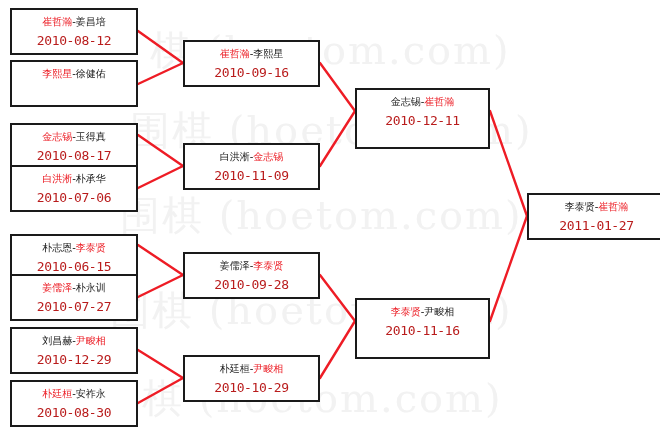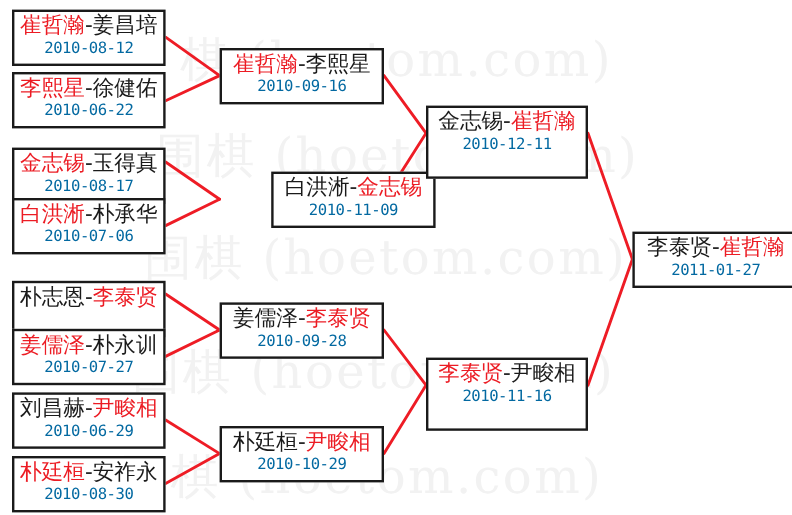--- a/index.html
+++ b/index.html
@@ -42,32 +42,32 @@
   }
   .match{
     position:absolute;
     box-sizing:border-box;
     background:#ffffff;
     border:2px solid #1a1a1a;
     text-align:center;
     padding-top:2px;
   }
   .players{
-    font-size:18px;
+    font-size:10px;
     line-height:20px;
     white-space:nowrap;
     font-family:"DejaVu Sans","Liberation Sans",sans-serif;
   }
   .p-win{color:#ec1c24;}
   .p-lose{color:#1a1a1a;}
   .sep{color:#1a1a1a;}
   .date{
     font-size:13px;
     line-height:18px;
-    color:#0369a1;
+    color:#b91c1c;
     font-family:"DejaVu Sans Mono","Liberation Mono",monospace;
     letter-spacing:-0.4px;
   }
   
   .c1{width:128px;height:47px;}
   .c2{width:137px;height:47px;}
   .c3{width:135px;height:61px;}
   .c4{width:139px;height:47px;}
 </style>
 </head>
@@ -115,72 +115,72 @@
       <div class="players">
         <span class="p-win">崔哲瀚</span><span class="sep">-</span><span class="p-lose">姜昌培</span>
       </div>
       <div class="date">2010-08-12</div>
     </div>
 
     <div class="match c1" style="left:10px;top:60px;">
       <div class="players">
         <span class="p-win">李熙星</span><span class="sep">-</span><span class="p-lose">徐健佑</span>
       </div>
-      <div class="date">2010-06-22</div>
     </div>
 
     <div class="match c1" style="left:10px;top:123px;">
       <div class="players">
         <span class="p-win">金志锡</span><span class="sep">-</span><span class="p-lose">玉得真</span>
       </div>
       <div class="date">2010-08-17</div>
     </div>
 
     <div class="match c1" style="left:10px;top:165px;">
       <div class="players">
         <span class="p-win">白洪淅</span><span class="sep">-</span><span class="p-lose">朴承华</span>
       </div>
       <div class="date">2010-07-06</div>
     </div>
 
     <div class="match c1" style="left:10px;top:234px;">
       <div class="players">
         <span class="p-lose">朴志恩</span><span class="sep">-</span><span class="p-win">李泰贤</span>
       </div>
+      <div class="date">2010-06-15</div>
     </div>
 
     <div class="match c1" style="left:10px;top:274px;">
       <div class="players">
         <span class="p-win">姜儒泽</span><span class="sep">-</span><span class="p-lose">朴永训</span>
       </div>
       <div class="date">2010-07-27</div>
     </div>
 
     <div class="match c1" style="left:10px;top:327px;">
       <div class="players">
         <span class="p-lose">刘昌赫</span><span class="sep">-</span><span class="p-win">尹畯相</span>
       </div>
-      <div class="date">2010-06-29</div>
+      <div class="date">2010-12-29</div>
     </div>
 
     <div class="match c1" style="left:10px;top:380px;">
       <div class="players">
         <span class="p-win">朴廷桓</span><span class="sep">-</span><span class="p-lose">安祚永</span>
       </div>
       <div class="date">2010-08-30</div>
     </div>
 
     <div class="match c2" style="left:183px;top:40px;">
       <div class="players">
         <span class="p-win">崔哲瀚</span><span class="sep">-</span><span class="p-lose">李熙星</span>
       </div>
       <div class="date">2010-09-16</div>
     </div>
 
-    <div class="match c2" style="left:183px;top:143px;margin-left:43px;">
+    <div class="match c2" style="left:183px;top:143px;">
       <div class="players">
         <span class="p-lose">白洪淅</span><span class="sep">-</span><span class="p-win">金志锡</span>
       </div>
       <div class="date">2010-11-09</div>
     </div>
 
     <div class="match c2" style="left:183px;top:252px;">
       <div class="players">
         <span class="p-lose">姜儒泽</span><span class="sep">-</span><span class="p-win">李泰贤</span>
       </div>

